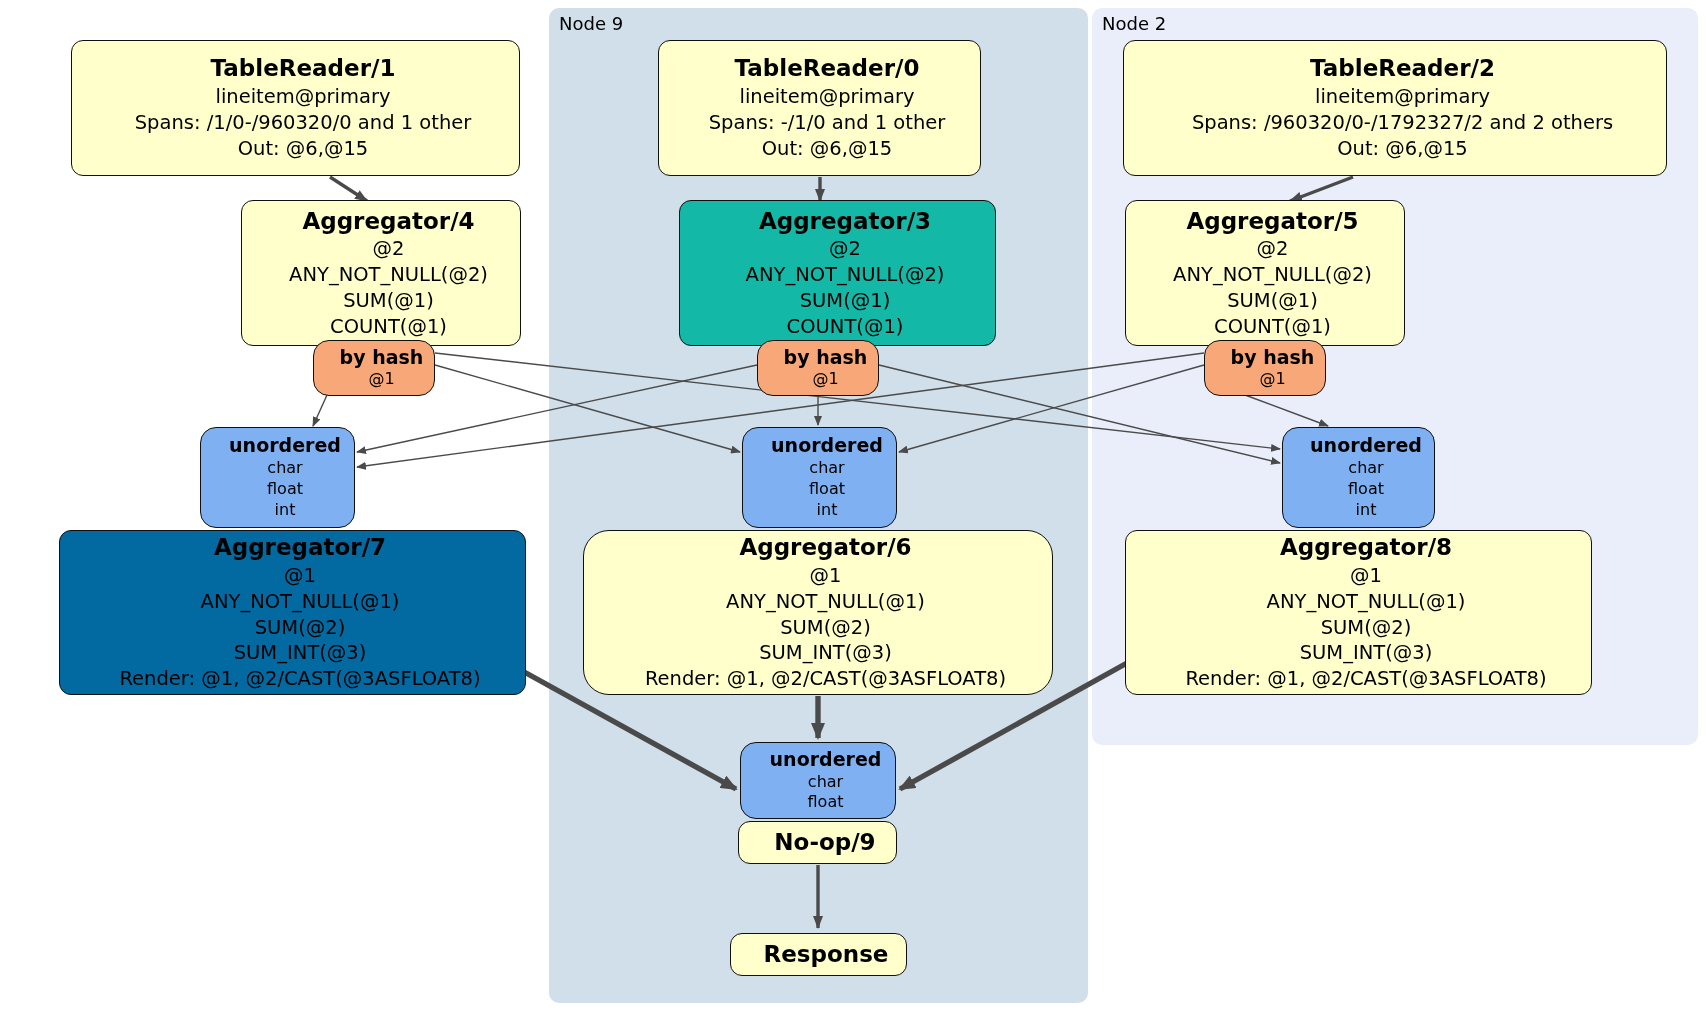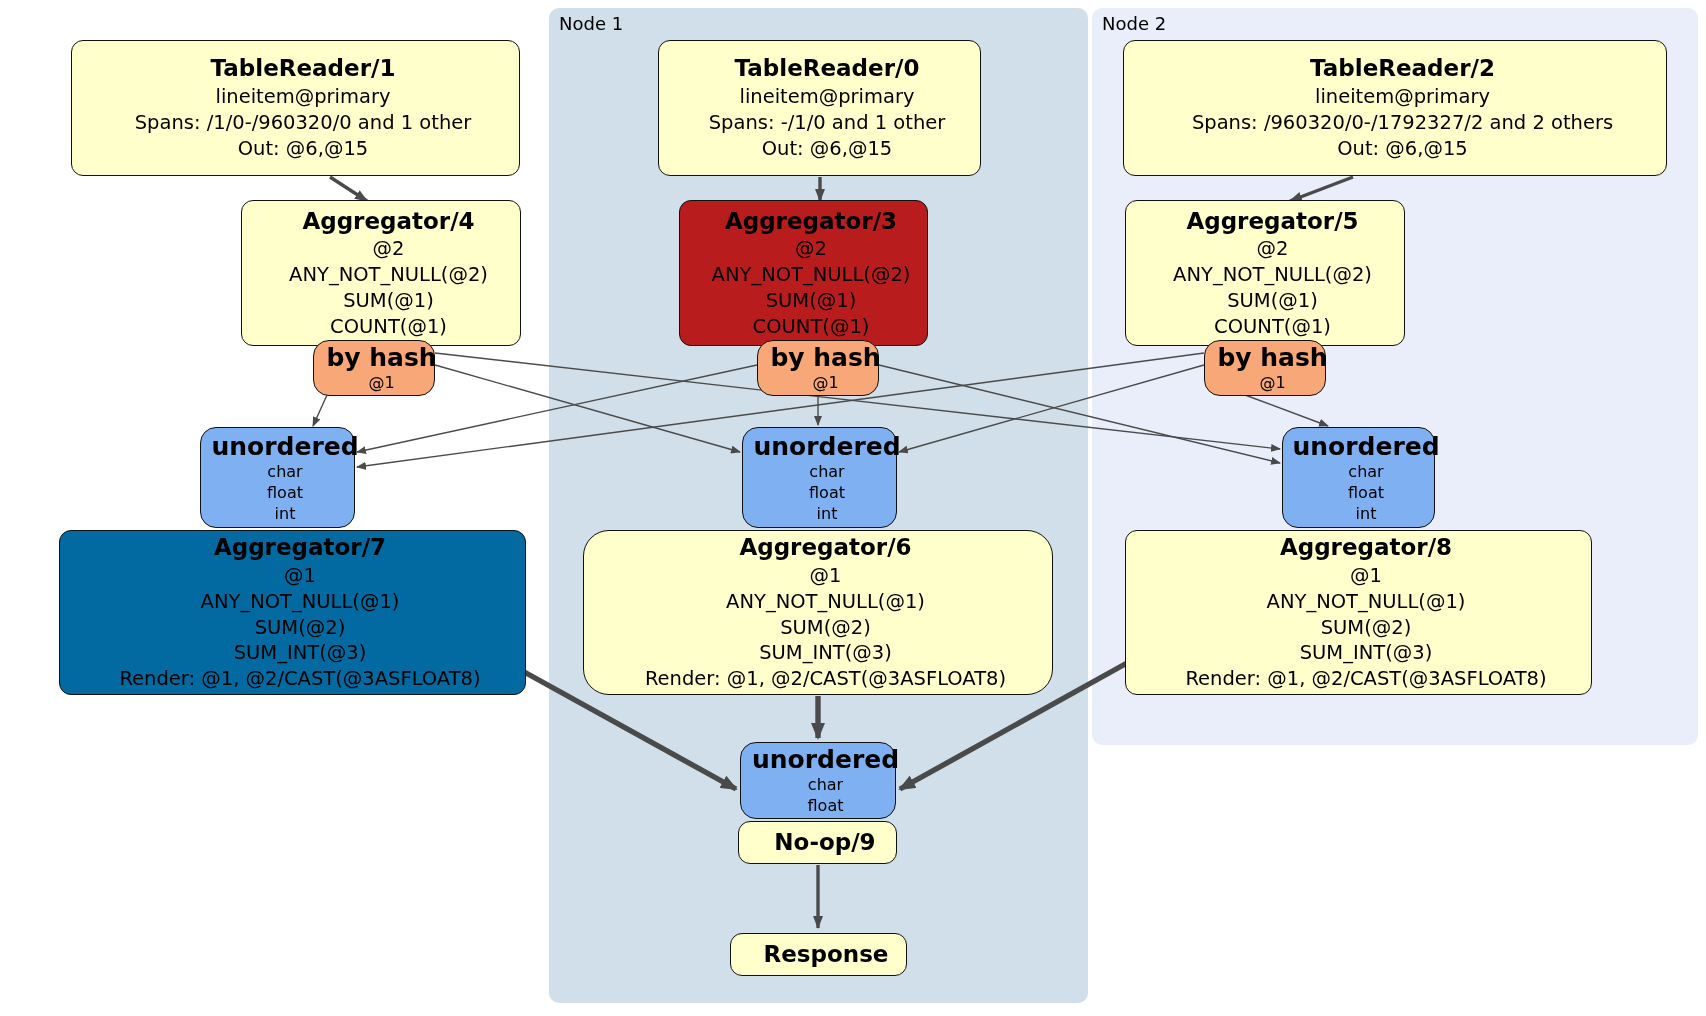--- a/index.html
+++ b/index.html
@@ -7,31 +7,31 @@
   #stage{position:relative;width:1706px;height:1016px;overflow:hidden;background:#ffffff;}
   .panel{position:absolute;border-radius:10px;}
   .panel-label{position:absolute;left:10px;top:5px;font-size:18px;white-space:nowrap;}
   #edges{position:absolute;left:0;top:0;pointer-events:none;}
   .node{position:absolute;display:flex;flex-direction:column;justify-content:center;align-items:center;
         text-align:center;box-sizing:border-box;border:1.6px solid #101010;white-space:nowrap;padding-left:15px;}
   .processor{border-radius:12px;}
   .router{border-radius:16px;}
   .sync{border-radius:16px;}
   .t-big{font-weight:bold;font-size:23px;line-height:1.3;}
-  .t-small{font-weight:bold;font-size:25px;line-height:1.25;}
+  .t-small{font-weight:bold;font-size:19px;line-height:1.25;}
   .ln-big{font-size:19.5px;line-height:1.32;}
   .ln-small{font-size:16px;line-height:1.3;}
 </style>
 </head>
 <body>
 
 <div id="stage">
 
   <div class="panel" style="left: 549px; top: 8px; width: 539px; height: 995px; background: rgb(208, 223, 233);">
-    <div class="panel-label">Node 1</div>
+    <div class="panel-label">Node 9</div>
   </div>
   <div class="panel" style="left: 1092px; top: 8px; width: 606px; height: 737px; background: rgb(233, 238, 250);">
     <div class="panel-label">Node 2</div>
   </div>
 
   <svg id="edges" width="1706" height="1016">
     <defs>
       <marker id="ah-small" viewBox="0 0 10 8" refX="9" refY="4" markerWidth="10" markerHeight="8" orient="auto" markerUnits="userSpaceOnUse">
           <path d="M0,0 L10,4 L0,8 z" fill="#4a4a4a"></path>
         </marker>
@@ -81,21 +81,21 @@
         <div class="ln-big">Spans: /960320/0-/1792327/2 and 2 others</div>
         <div class="ln-big">Out: @6,@15</div>
       </div>
       <div class="node processor" style="left: 241px; top: 200px; width: 280px; height: 146px; background: rgb(255, 255, 204); border-color: rgb(16, 16, 16);">
         <div class="t-big">Aggregator/4</div>
         <div class="ln-big">@2</div>
         <div class="ln-big">ANY_NOT_NULL(@2)</div>
         <div class="ln-big">SUM(@1)</div>
         <div class="ln-big">COUNT(@1)</div>
       </div>
-      <div class="node processor" style="left: 679px; top: 200px; width: 249px; height: 146px; background: #b91c1c; border-color: rgb(16, 16, 16);">
+      <div class="node processor" style="left: 679px; top: 200px; width: 317px; height: 146px; background: #14b8a6; border-color: rgb(16, 16, 16);">
         <div class="t-big">Aggregator/3</div>
         <div class="ln-big">@2</div>
         <div class="ln-big">ANY_NOT_NULL(@2)</div>
         <div class="ln-big">SUM(@1)</div>
         <div class="ln-big">COUNT(@1)</div>
       </div>
       <div class="node processor" style="left: 1125px; top: 200px; width: 280px; height: 146px; background: rgb(255, 255, 204); border-color: rgb(16, 16, 16);">
         <div class="t-big">Aggregator/5</div>
         <div class="ln-big">@2</div>
         <div class="ln-big">ANY_NOT_NULL(@2)</div>

